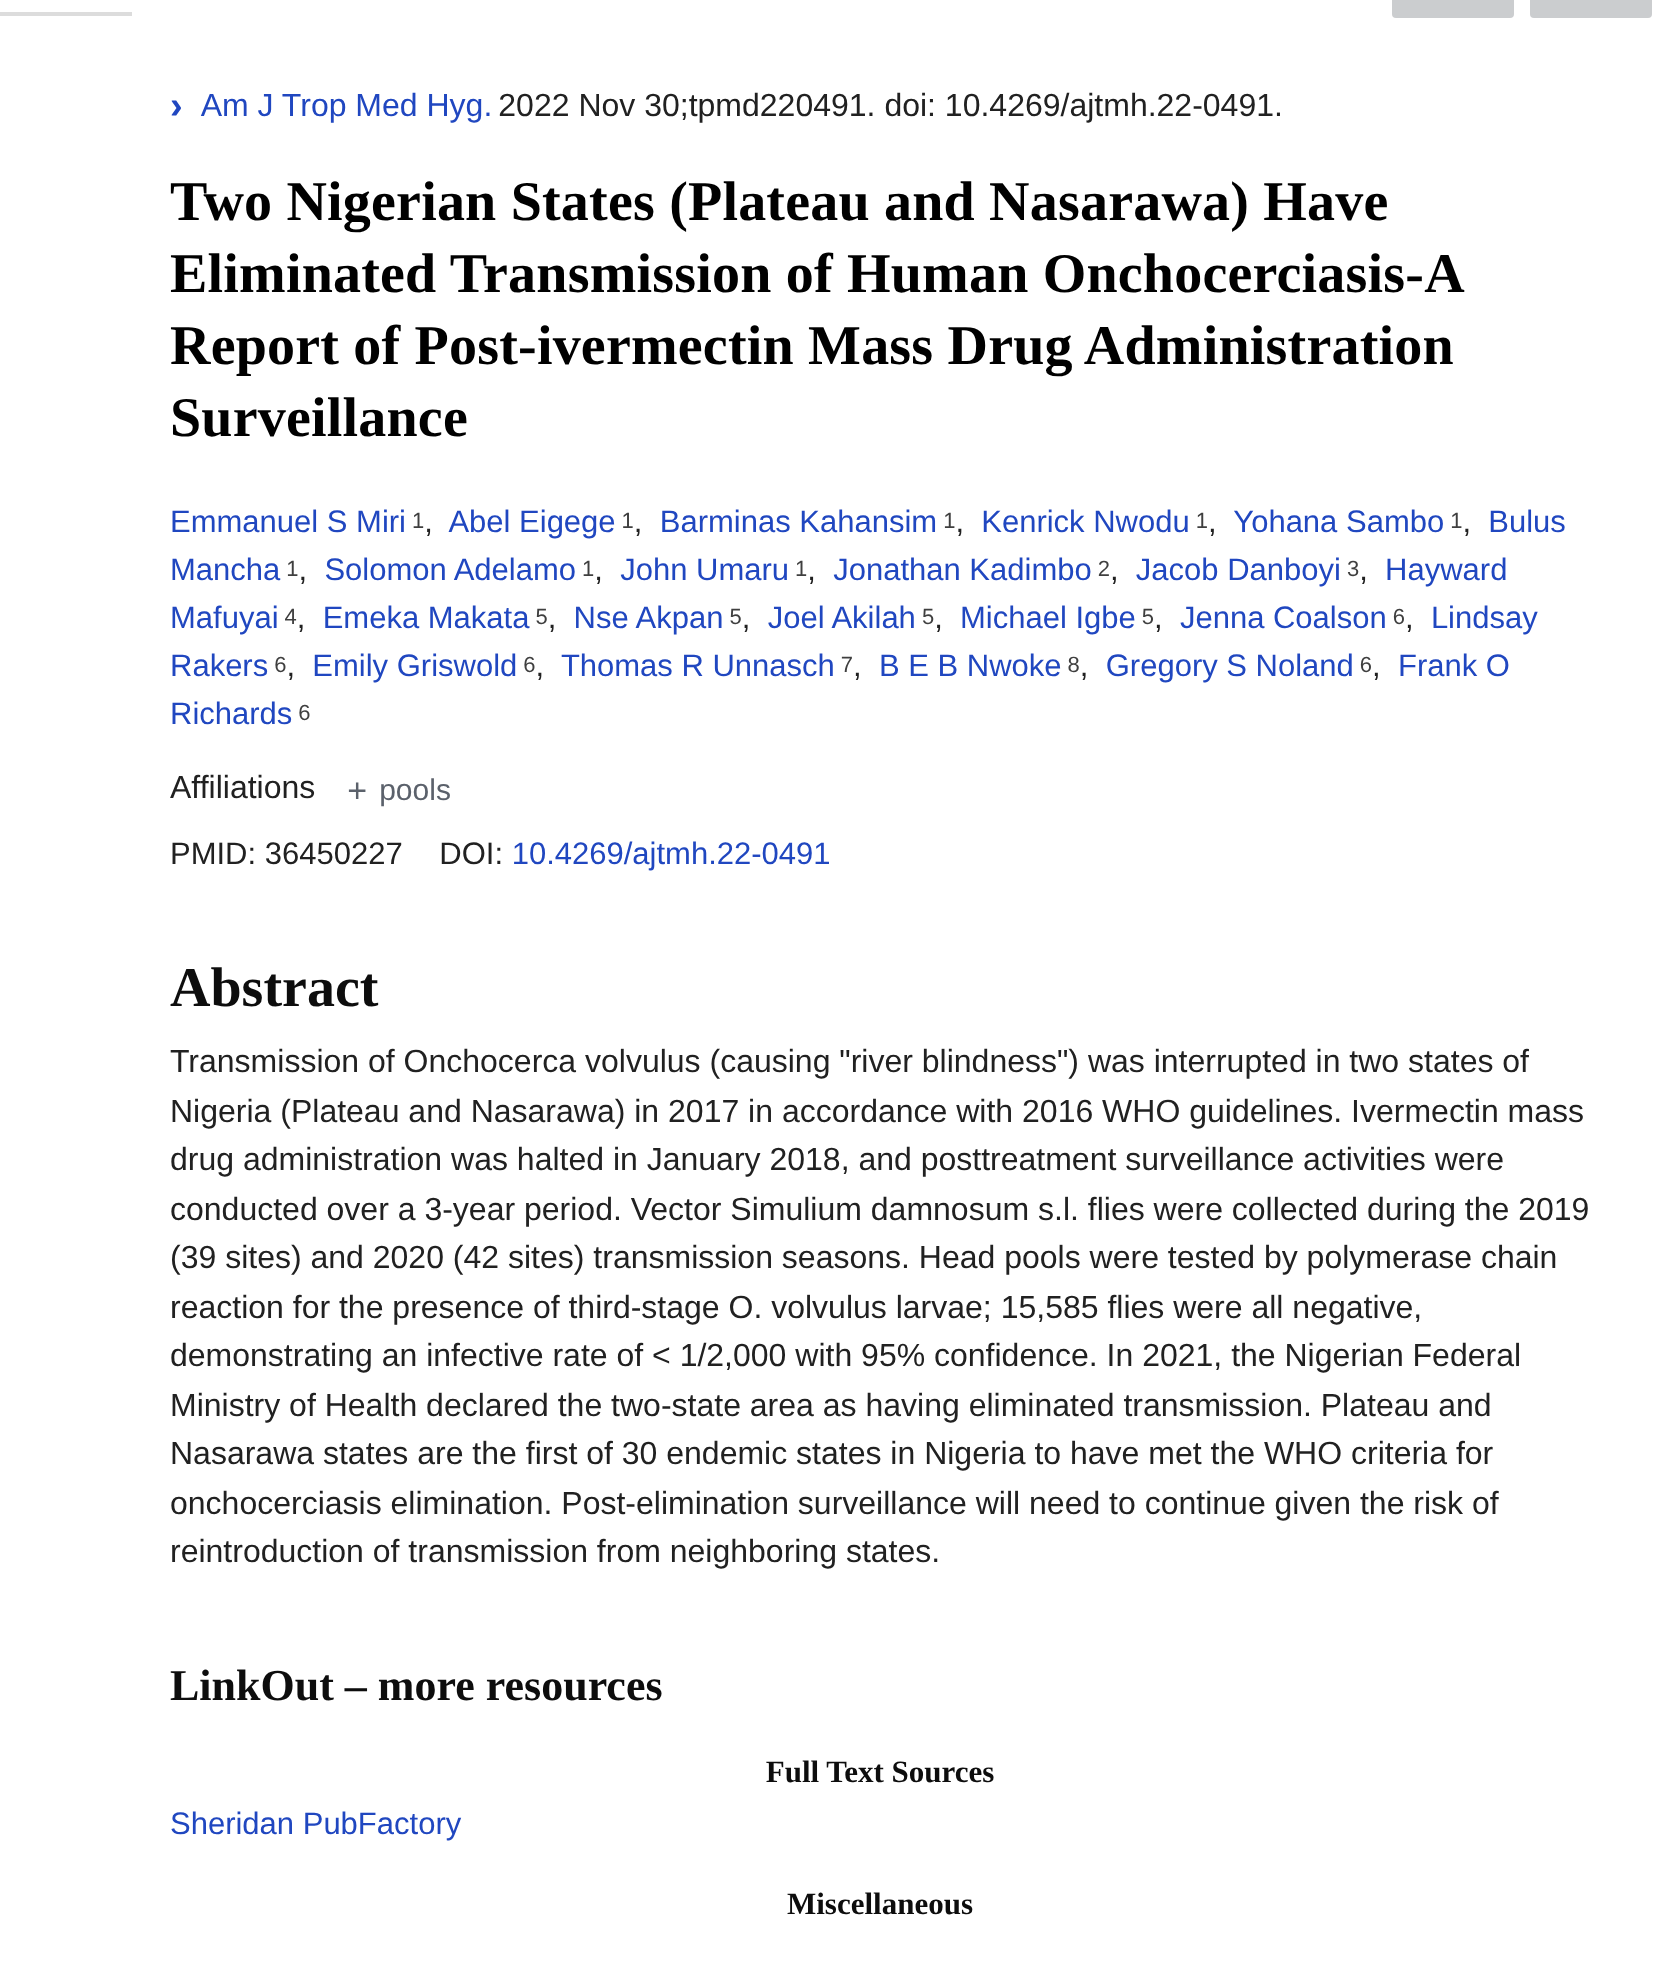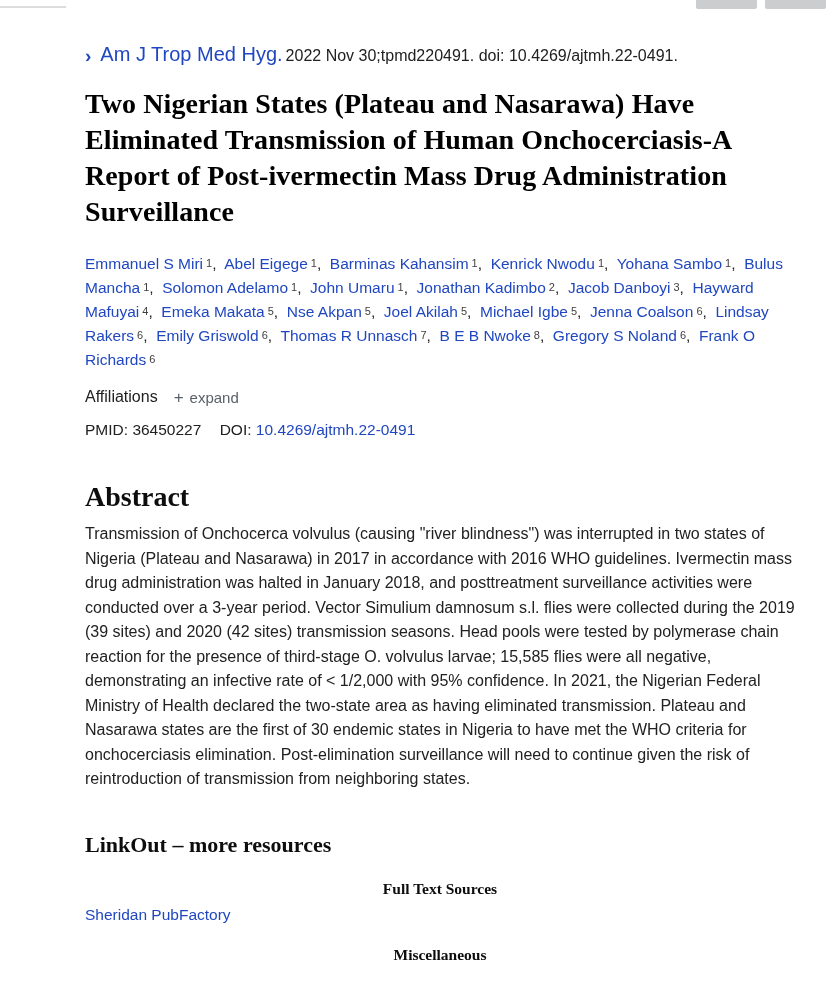--- a/index.html
+++ b/index.html
@@ -19,21 +19,21 @@
   .top-left-strip { position: absolute; top: 6px; left: 0; width: 66px; height: 2px; background: #dcdcdc; }
   .cut-btn { position: absolute; top: 0; height: 9px; width: 61px; background: #cbcdcf; border-radius: 0 0 2px 2px; }
   .cut-btn.b1 { right: 83px; }
   .cut-btn.b2 { right: 14px; }
 
   .content { padding: 42px 45px 40px 85px; }
 
   
   .citation-row { font-size: 16px; line-height: 24px; color: #212121; }
   .chevron { color: #2047c0; font-weight: 700; font-size: 19px; margin-right: 9px; vertical-align: -1px; }
-  .journal-link { font-size: 20px; }
+  .journal-link { font-size: 16px; }
   .citation-text { margin-left: 3px; }
   .ahead { font-size: 16px; line-height: 24px; color: #595959; margin-top: 2px; }
 
   
   h1.article-title {
     font-family: "Liberation Serif", "DejaVu Serif", serif;
     font-weight: 700;
     font-size: 28px;
     line-height: 36px;
     color: #000000;
@@ -153,21 +153,21 @@
         <span class="author"><a class="author-link">Gregory S Noland</a><sup class="author-sup">6</sup><span class="comma">,&nbsp;</span></span>
       
         <span class="author"><a class="author-link">Frank O Richards</a><sup class="author-sup">6</sup></span>
       
     </div>
 
     <div class="affil-row">
       <span class="affil-label">Affiliations</span>
       <button class="expand-btn">
         <span class="plus-icon">+</span>
-        <span>expand</span>
+        <span>pools</span>
       </button>
     </div>
 
     <div class="ids-row">
       <span>PMID:</span>
       <span>36450227</span>
       <span class="doi-label">DOI:</span>
       <a>10.4269/ajtmh.22-0491</a>
     </div>
 

